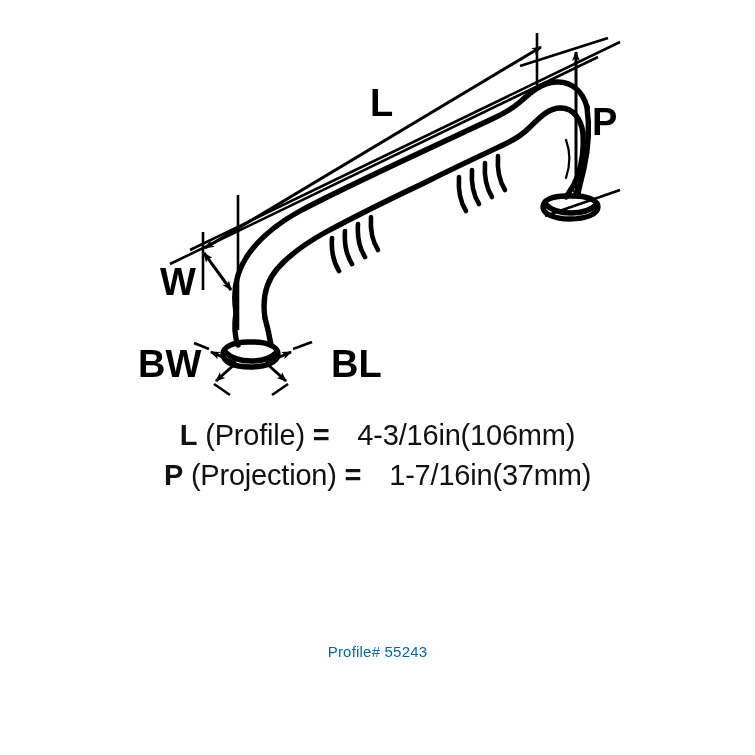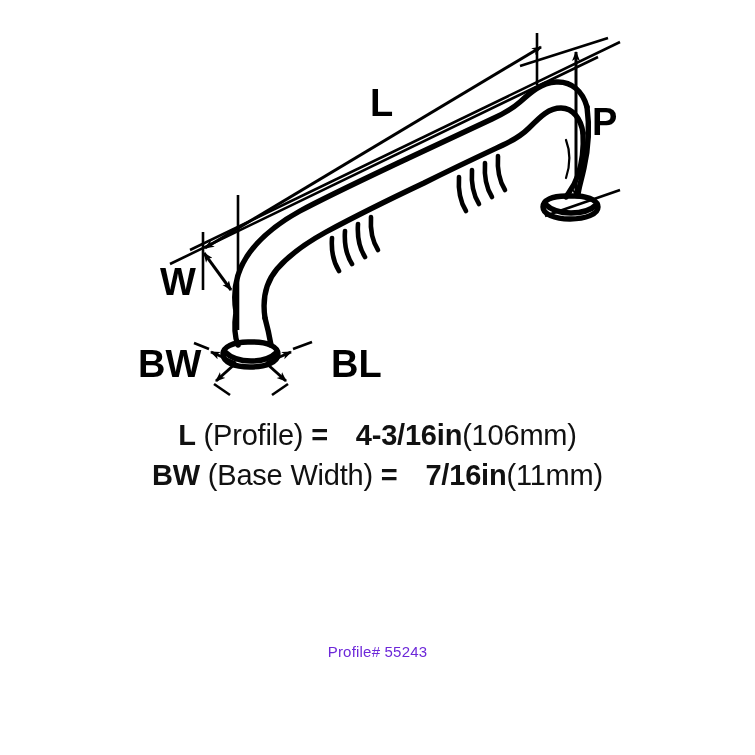--- a/index.html
+++ b/index.html
@@ -55,36 +55,36 @@
   .spec-sym {
     font-weight: bold;
   }
   .spec-name {
     font-weight: normal;
   }
   .spec-eq {
     font-weight: bold;
   }
   .spec-val {
-    font-weight: bold;
+    font-weight: normal;
     margin-left: 20px;
   }
   .spec-metric {
     font-weight: normal;
   }
 
   
   #profile-line {
     position: absolute;
     left: 0;
     top: 643px;
     width: 755px;
     text-align: center;
     font-size: 15px;
-    color: #6d28d9;
+    color: #0369a1;
     font-weight: normal;
     letter-spacing: 0.2px;
   }
 </style>
 </head>
 <body>
 
 <div id="drawing-area">
   <svg viewBox="0 0 755 400" xmlns="http://www.w3.org/2000/svg">
     <defs>
@@ -208,21 +208,21 @@
   </svg>
 </div>
 
 <div id="spec-list">
 
   <div class="spec-row">
     <span class="spec-sym">L</span><span class="spec-name"> (Profile)</span><span class="spec-eq"> = </span><span class="spec-val">4-3/16in</span><span class="spec-metric">(106mm)</span>
   </div>
 
 
-
-
   <div class="spec-row">
-    <span class="spec-sym">BW</span><span class="spec-name"> (Base Width)</span><span class="spec-eq"> = </span><span class="spec-val">7/16in</span><span class="spec-metric">(11mm)</span>
+    <span class="spec-sym">P</span><span class="spec-name"> (Projection)</span><span class="spec-eq"> = </span><span class="spec-val">1-7/16in</span><span class="spec-metric">(37mm)</span>
   </div>
 
+
+
 </div>
 
 <div id="profile-line">Profile# 55243</div>
 
 </body></html>

